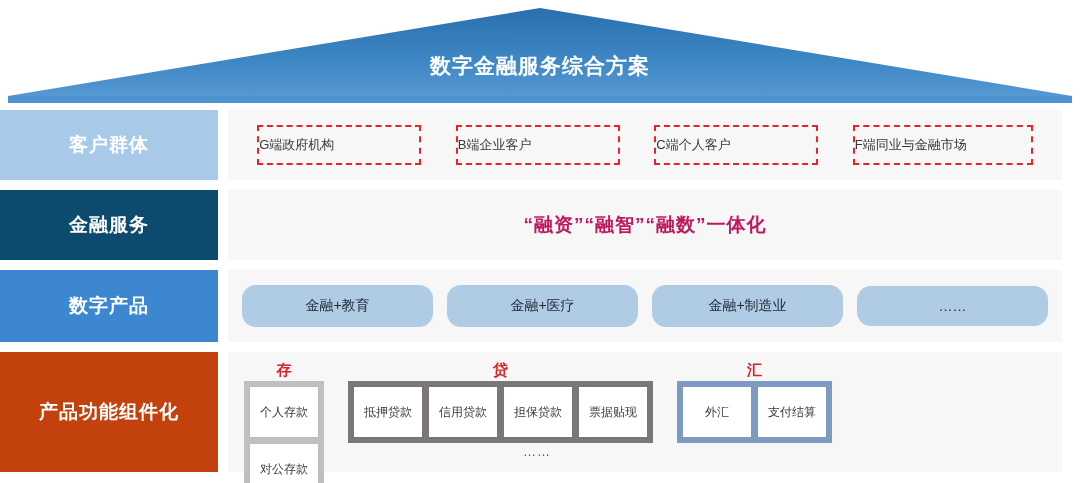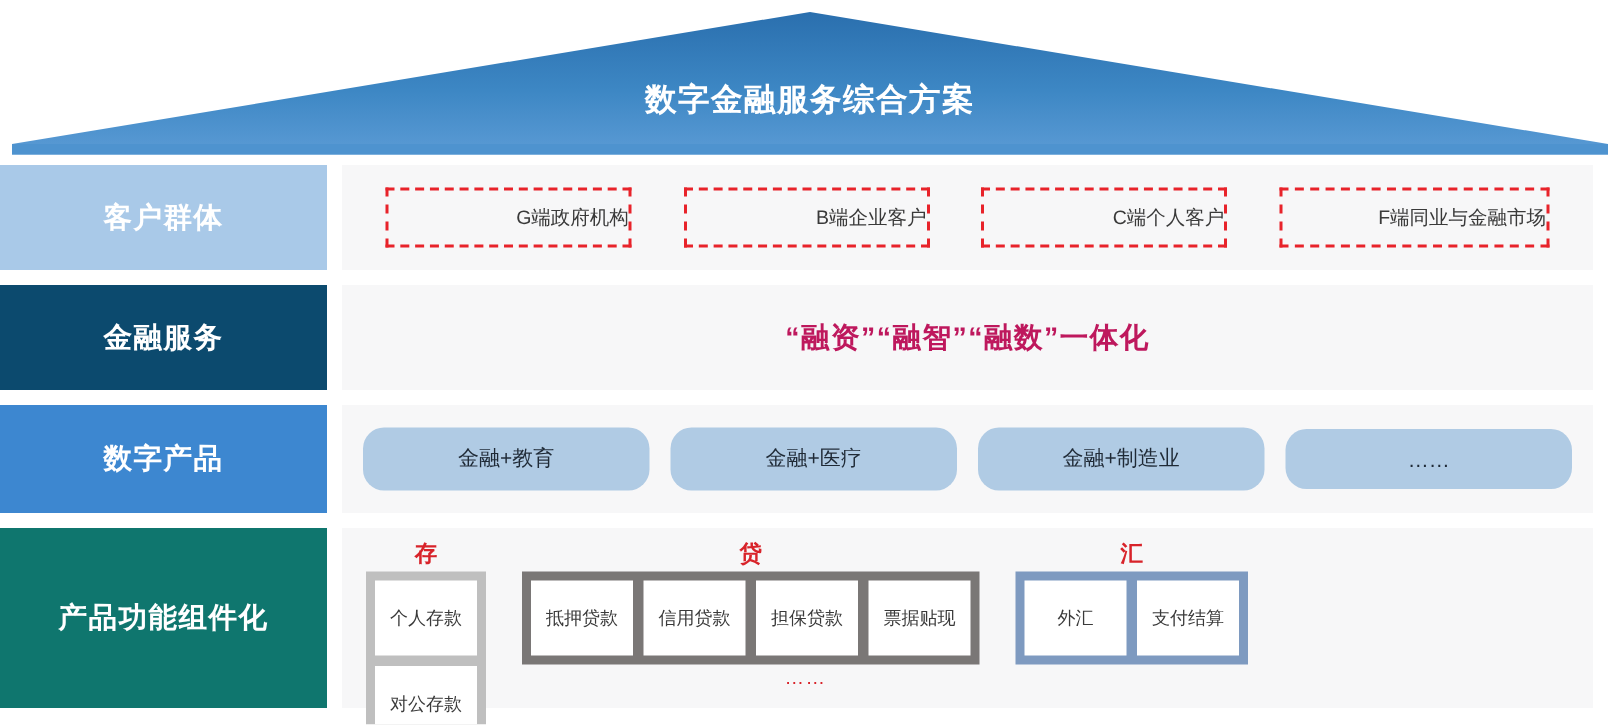--- a/index.html
+++ b/index.html
@@ -84,21 +84,21 @@
     align-items: center;
     padding: 0 12px;
     box-sizing: border-box;
   }
   .cust-box {
     border: 2px dashed #e8232a;
     background: transparent;
     color: #3a3a3a;
     font-size: 13px;
     padding: 9px 0;
-    text-align: right;
+    text-align: left;
     min-width: 160px;
   }
   .cust-box.wide { min-width: 176px; }
 
   
   #row2 { top: 190px; height: 70px; }
   #row2 .row-label { background: #0c4a6e; }
   .svc-text {
     width: 100%;
     text-align: center;
@@ -125,21 +125,21 @@
     background: #b0cbe4;
     color: #1f2a36;
     font-size: 14px;
     text-align: center;
     padding: 12px 0;
     border-radius: 14px;
   }
 
   
   #row4 { top: 352px; height: 120px; }
-  #row4 .row-label { background: #0f766e; text-align: right; }
+  #row4 .row-label { background: #c2410c; text-align: right; }
   .func-area {
     width: 100%;
     height: 100%;
     position: relative;
     box-sizing: border-box;
     padding: 0 14px;
   }
   .func-groups {
     display: flex;
     align-items: flex-start;

